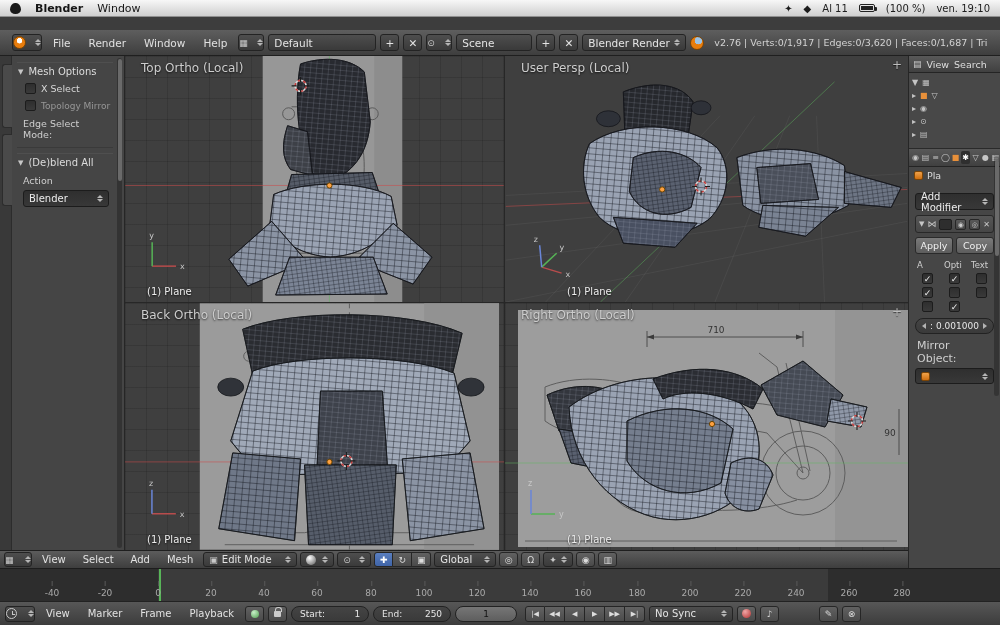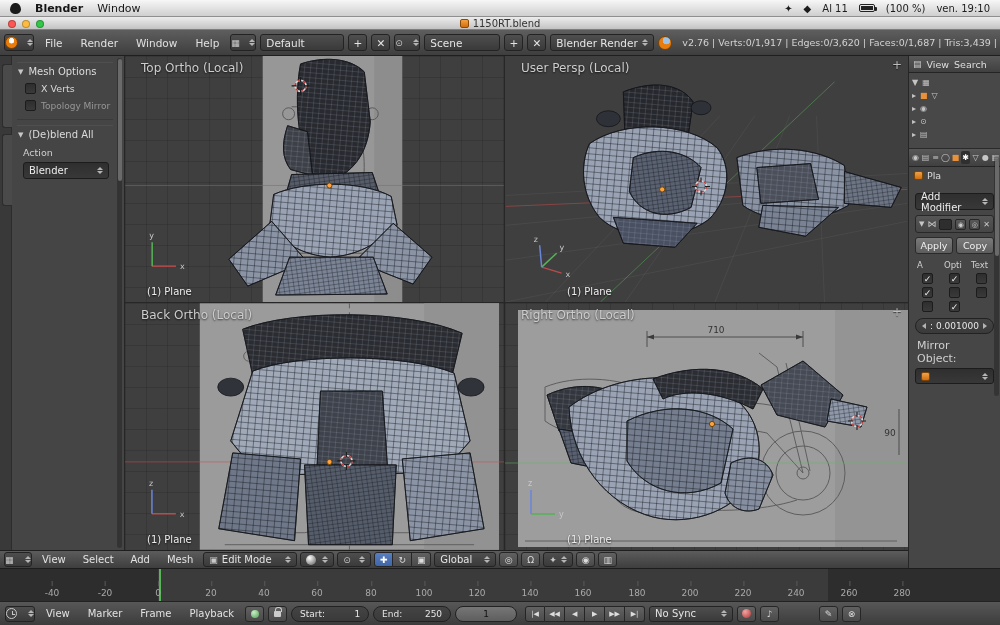--- a/index.html
+++ b/index.html
@@ -14,21 +14,21 @@
 .batt i{display:block;margin:1px;width:12px;height:4px;background:#222}
 .batt::after{content:"";position:absolute;right:-3px;top:2px;width:2px;height:4px;background:#222;border-radius:0 1px 1px 0}
 
 #titlebar{position:absolute;left:0;top:17px;width:1000px;height:13px;background:linear-gradient(#ececec,#c3c3c3);border-bottom:1px solid #7e7e7e;color:#333;font-size:10px}
 .tls{position:absolute;left:8px;top:3px;display:flex;gap:6px}
 .tl{width:8px;height:8px;border-radius:50%;border:1px solid rgba(0,0,0,.25)}
 .tl.r{background:#fc5753}.tl.y{background:#fdbc40}.tl.g{background:#33c748}
 .title-center{position:absolute;left:0;right:0;top:0;height:13px;display:flex;align-items:center;justify-content:center;gap:4px}
 .docic{width:9px;height:9px;background:linear-gradient(#f5a243,#d06d10);border-radius:2px;border:1px solid #8a4a07}
 
-#bheader{position:absolute;left:0;top:30px;width:1000px;height:26px;background:linear-gradient(#5e5e5e,#3e3e3e);border-bottom:1px solid #1f1f1f;display:flex;align-items:center;padding:0 4px;gap:4px;color:#e0e0e0;font-size:10.5px}
+#bheader{position:absolute;left:0;top:30px;width:1000px;height:26px;background:linear-gradient(#5e5e5e,#3e3e3e);border-bottom:1px solid #1f1f1f;display:flex;align-items:center;padding:0 12px;gap:4px;color:#e0e0e0;font-size:10.5px}
 .menu-item{padding:0 7px;white-space:nowrap}
 .widget{height:17px;background:linear-gradient(#4e4e4e,#3a3a3a);border:1px solid #232323;border-radius:3px;display:flex;align-items:center;padding:0 5px;gap:4px;white-space:nowrap;color:#e4e4e4}
 .wbtn{width:19px;justify-content:center;padding:0}
 .ud{display:inline-flex;flex-direction:column;gap:1px;margin-left:auto}
 .ud i{display:block;width:0;height:0;border-left:3px solid transparent;border-right:3px solid transparent}
 .ud .u{border-bottom:3px solid #b5b5b5}
 .ud .d{border-top:3px solid #b5b5b5}
 .appic{width:13px;height:13px;border-radius:50%;background:radial-gradient(circle at 50% 34%,#fff 0 2.5px,#e87d0d 3px);border:1px solid #7a4405}
 .blogo{width:14px;height:14px;border-radius:50%;background:radial-gradient(circle at 62% 30%,#9cc3e5 0 3.5px,#e87d0d 4px);border:1px solid #7a4405;flex:none}
 .stats{font-size:9.5px;color:#d2d2d2;white-space:nowrap;overflow:hidden;flex:1;margin-left:6px}
@@ -141,52 +141,41 @@
       <span>◆</span>
       <span>Al 11</span>
       <span class="batt">
           <i></i>
         </span>
       <span>(100 %)</span>
       <span>ven. 19:10</span>
     </div>
   </div>
 
-  <div id="titlebar">
-    <div class="tls">
-      <span class="tl r"></span>
-      <span class="tl y"></span>
-      <span class="tl g"></span>
-    </div>
-    <div class="title-center">
-      <span class="docic"></span>
-      <span>1150RT.blend</span>
-    </div>
-  </div>
 
   <div id="bheader">
     <div class="widget wbtn" style="width:30px">
       <span class="appic"></span>
       <span class="ud">
           <i class="u"></i>
           <i class="d"></i>
         </span>
     </div>
     <span class="menu-item">File</span>
     <span class="menu-item">Render</span>
     <span class="menu-item">Window</span>
     <span class="menu-item">Help</span>
     <div class="widget wbtn" style="width:26px">
       <span class="gi">▦</span>
       <span class="ud">
           <i class="u"></i>
           <i class="d"></i>
         </span>
     </div>
-    <div class="widget" style="width:84px">
+    <div class="widget" style="width:108px">
       <span>Default</span>
     </div>
     <div class="widget wbtn">+</div>
     <div class="widget wbtn">✕</div>
     <div class="widget wbtn" style="width:26px">
       <span class="gi">⊙</span>
       <span class="ud">
           <i class="u"></i>
           <i class="d"></i>
         </span>
@@ -212,26 +201,27 @@
       <i class="tab" style="top:8px;height:64px"></i>
       <i class="tab" style="top:78px;height:72px"></i>
     </div>
     <div class="shelf">
       <div class="phead">
         <span class="tri">▼</span>
         <span>Mesh Options</span>
       </div>
       <div class="cbrow">
         <span class="cb"></span>
-        <span>X Verts</span>
+        <span>X Select</span>
       </div>
       <div class="cbrow dim">
         <span class="cb"></span>
         <span>Topology Mirror</span>
       </div>
+      <div class="slabel">Edge Select Mode:</div>
       <div class="sep"></div>
       <div class="phead">
         <span class="tri">▼</span>
         <span>(De)blend All</span>
       </div>
       <div class="slabel">Action</div>
       <div class="dd toggledd">
         <span>Blender</span>
         <span class="ud">
             <i class="u"></i>

